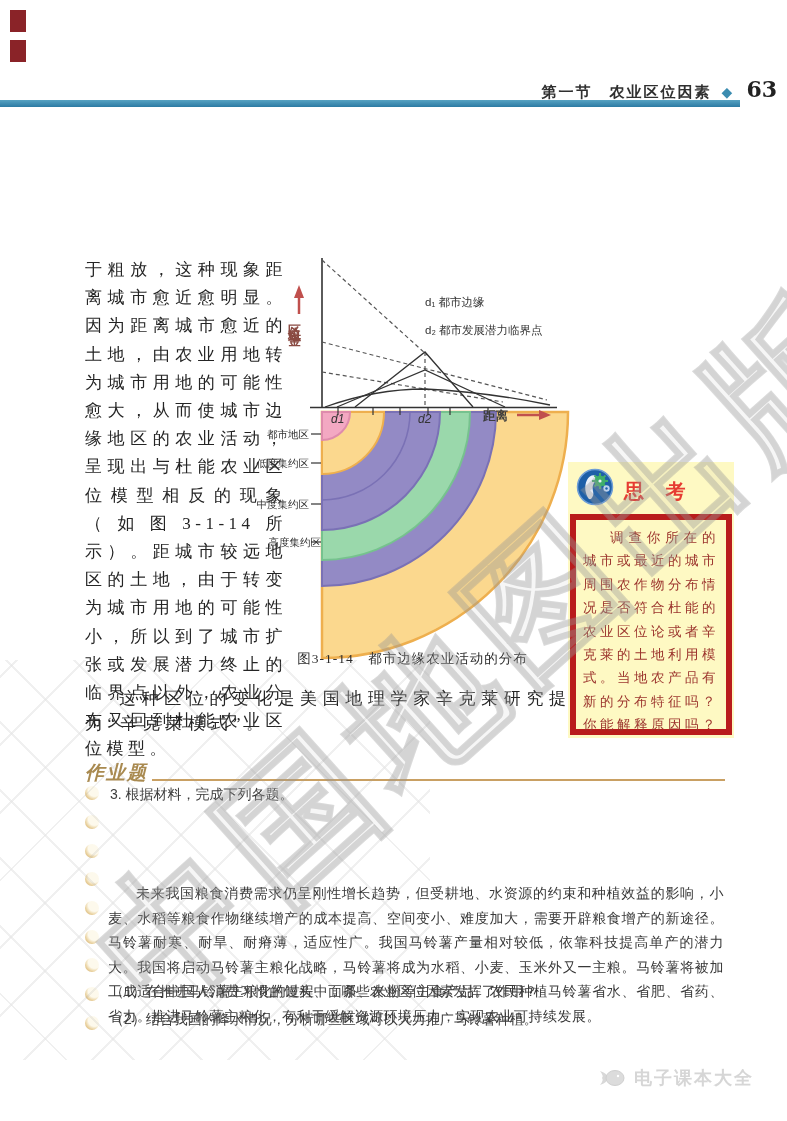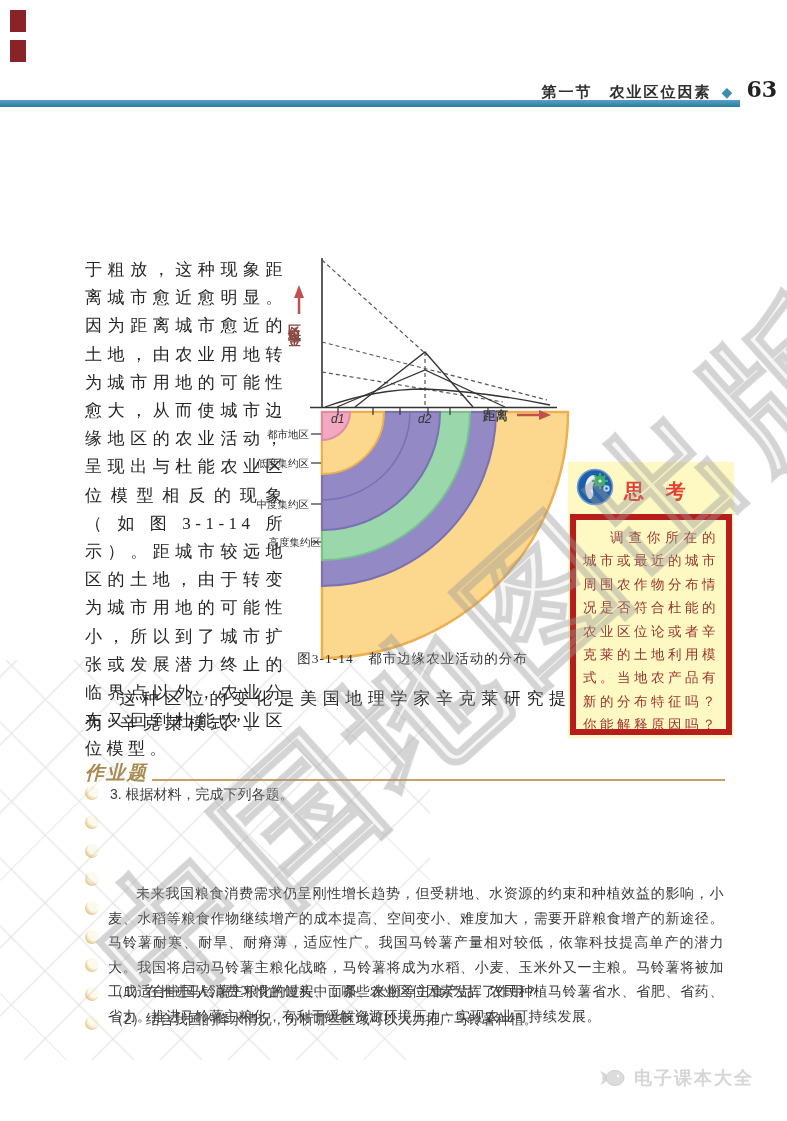--- a/index.html
+++ b/index.html
@@ -138,20 +138,24 @@
       </g>
 
       <g>
         <line x1="44" y1="62" x2="44" y2="42" stroke="#c0504d" stroke-width="2.5"></line>
         <polygon points="44,33 39,46 49,46" fill="#c0504d"></polygon>
         <line x1="262" y1="163" x2="288" y2="163" stroke="#c0504d" stroke-width="2.5"></line>
         <polygon points="296,163 284,158 284,168" fill="#c0504d"></polygon>
       </g>
     </svg>
     <div id="y-axis-label" class="fig-label">区位租金</div>
+    <div id="graph-legend" class="fig-label">
+      <div>d₁  都市边缘</div>
+      <div>d₂  都市发展潜力临界点</div>
+    </div>
     <div id="tick-d1" class="fig-label">d1</div>
     <div id="tick-d2" class="fig-label">d2</div>
     <div id="x-axis-label" class="fig-label">距离</div>
     <div id="ring-label-0" class="fig-label ring-label">都市地区</div>
     <div id="ring-label-1" class="fig-label ring-label">低度集约区</div>
     <div id="ring-label-2" class="fig-label ring-label">中度集约区</div>
     <div id="ring-label-3" class="fig-label ring-label">高度集约区</div>
     <div id="figure-caption" class="kai">图3-1-14　都市边缘农业活动的分布</div>
   </div>
 

